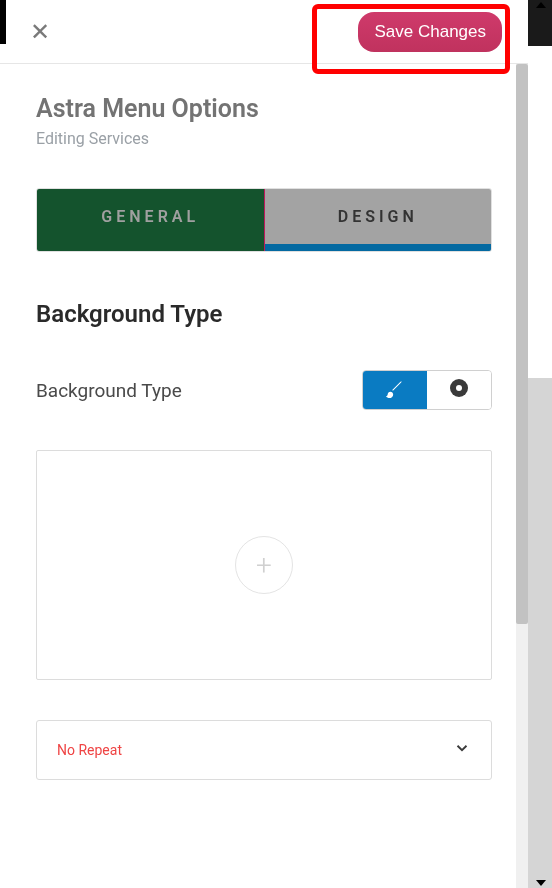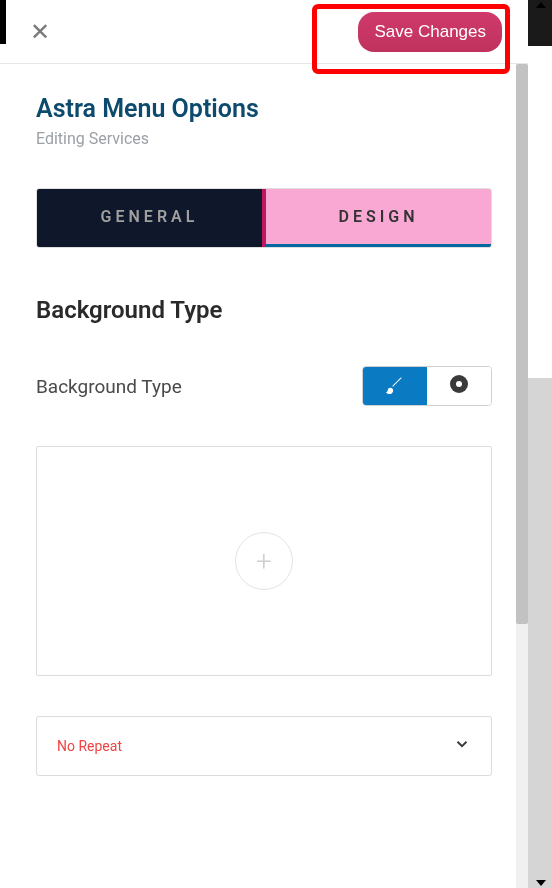--- a/index.html
+++ b/index.html
@@ -110,21 +110,21 @@
       font-size: 17px;
       cursor: pointer;
       margin-right: 2px;
     }
     .content {
       padding: 30px 36px 0 36px;
     }
     .title {
       font-size: 25px;
       font-weight: 600;
-      color: #0c4a6e;
+      color: #737373;
       margin-bottom: 6px;
     }
     .subtitle {
       font-size: 16px;
       color: #9aa0a6;
       font-weight: 400;
       margin-bottom: 40px;
     }
     .tabs {
       display: flex;
@@ -136,28 +136,28 @@
     .tab {
       flex: 1;
       text-align: center;
       padding: 18px 0;
       font-size: 16px;
       font-weight: 600;
       letter-spacing: 4px;
       cursor: pointer;
     }
     .tab-general {
-      background: #0f172a;
+      background: #14532d;
       color: #a0a0a0;
-      border-right: 4px solid #be185d;
+      border-right: 1px solid #be185d;
     }
     .tab-design {
-      background: #f9a8d4;
+      background: #a3a3a3;
       color: #333;
-      border-bottom: 3px solid #0369a1;
+      border-bottom: 7px solid #0369a1;
     }
     .section-heading {
       font-size: 24px;
       font-weight: 600;
       color: #2a2a2a;
       margin-bottom: 42px;
     }
     .row {
       display: flex;
       align-items: center;

